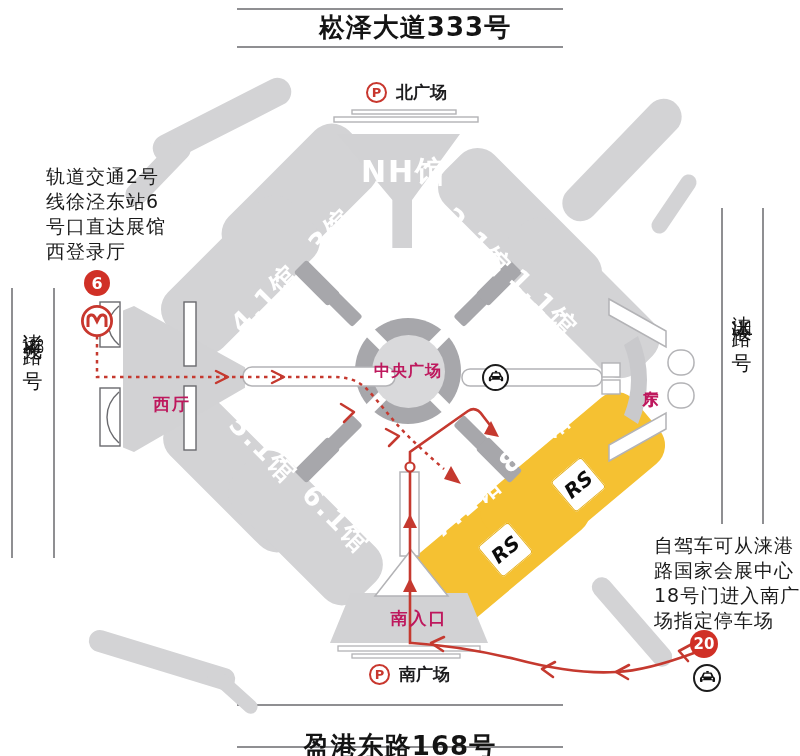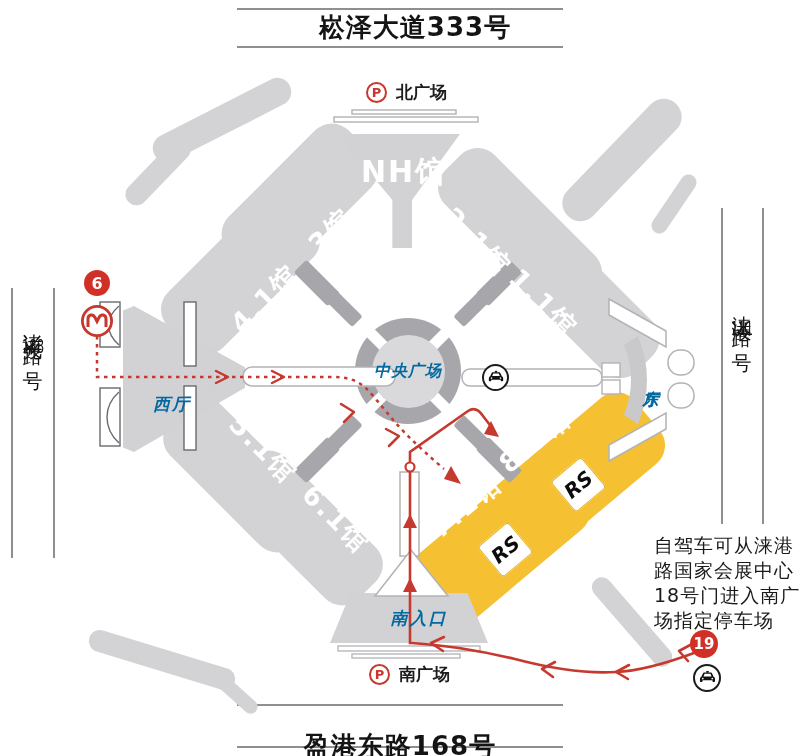--- a/index.html
+++ b/index.html
@@ -20,22 +20,22 @@
   .conn{position:absolute;background:#a7a7ab;}
   .note{position:absolute;font-size:19px;line-height:1.32;font-weight:500;color:#1a1a1a;
         white-space:pre-line;letter-spacing:1px;}
   .badge{position:absolute;background:#d03026;color:#fff;border-radius:50%;display:flex;
          align-items:center;justify-content:center;font-weight:bold;}
   .picon{width:21px;height:21px;border:2.2px solid #c8372e;color:#c8372e;background:#fff;
          border-radius:50%;display:flex;align-items:center;justify-content:center;
          font-size:13px;font-weight:bold;box-sizing:border-box;}
   .plaza{position:absolute;display:flex;align-items:center;gap:9px;font-size:17px;
          font-weight:600;color:#1d1d1f;}
-  .dark-label{position:absolute;transform:translate(-50%,-50%);color:#0369a1;font-weight:600;
-              font-size:17px;white-space:nowrap;letter-spacing:2px;font-style:italic;}
+  .dark-label{position:absolute;transform:translate(-50%,-50%);color:#be185d;font-weight:600;
+              font-size:17px;white-space:nowrap;letter-spacing:2px;}
   .circle-icon{position:absolute;background:#fff;border:2.4px solid #1c1c1c;border-radius:50%;
                display:flex;align-items:center;justify-content:center;box-sizing:border-box;}
   .rsblock{position:absolute;display:flex;flex-direction:column;align-items:center;gap:5px;}
   .rslogo{width:40px;height:40px;background:#fff;border-radius:4px;display:flex;align-items:center;
           justify-content:center;font-weight:bold;font-style:italic;font-size:20px;color:#0c0c0c;
           box-shadow:0 0 0 1px #e6b11f inset;}
   .rstext{writing-mode:vertical-rl;white-space:pre-line;color:#fff;font-weight:bold;font-size:15px;
           letter-spacing:3px;line-height:1.35;text-orientation:upright;}
   .funnel{position:absolute;background:#d2d2d4;}
   svg{display:block;}
@@ -196,35 +196,39 @@
 
   <div class="plaza" style="left:366px;top:81px;">
     <span class="picon">P</span>
     <span>北广场</span>
   </div>
   <div class="plaza" style="left:369px;top:663px;">
     <span class="picon">P</span>
     <span>南广场</span>
   </div>
 
+  <div class="note" style="left:46px;top:164px;width:156px;">轨道交通2号
+线徐泾东站6
+号口直达展馆
+西登录厅</div>
   <div class="note" style="left:654px;top:533px;width:148px;">自驾车可从涞港
 路国家会展中心
 18号门进入南广
 场指定停车场</div>
 
   <div class="badge" style="left:84px;top:270px;width:26px;height:26px;font-size:16px;">6</div>
 
   <div class="abs" style="left:80px;top:304px;width:34px;height:34px;">
     <svg width="34" height="34" viewBox="0 0 34 34">
       <circle cx="17" cy="17" r="14.6" fill="#fff" stroke="#c8372e" stroke-width="2.8"></circle>
       <path d="M8,23 V15 C8,10.5 13,9.5 15,13.5 L17,17.5 L19,13.5 C21,9.5 26,10.5 26,15 V23" fill="none" stroke="#c8372e" stroke-width="3"></path>
     </svg>
   </div>
 
-  <div class="badge" style="left:690px;top:630px;width:28px;height:28px;font-size:15px;">19</div>
+  <div class="badge" style="left:690px;top:630px;width:28px;height:28px;font-size:15px;">20</div>
 
   <div class="circle-icon" style="left:482px;top:364px;width:27px;height:27px;">
     <svg width="20" height="20" viewBox="0 0 24 24">
       <g fill="#111">
         <rect x="10.6" y="3.4" width="2.8" height="2"></rect>
         <path d="M5 10 L7 5.6 Q7.3 5 7.9 5 H16.1 Q16.7 5 17 5.6 L19 10 Q20.6 10.6 20.6 12.2 V15 Q20.6 15.9 19.7 15.9 H18.5 Q17.7 15.9 17.7 15 V14.1 H6.3 V15 Q6.3 15.9 5.5 15.9 H4.3 Q3.4 15.9 3.4 15 V12.2 Q3.4 10.6 5 10 Z"></path>
       </g>
       <path d="M7.4 9.6 L8.7 6.6 H15.3 L16.6 9.6 Z" fill="#fff"></path>
       <circle cx="6.6" cy="12.1" r="1" fill="#fff"></circle>
       <circle cx="17.4" cy="12.1" r="1" fill="#fff"></circle>

